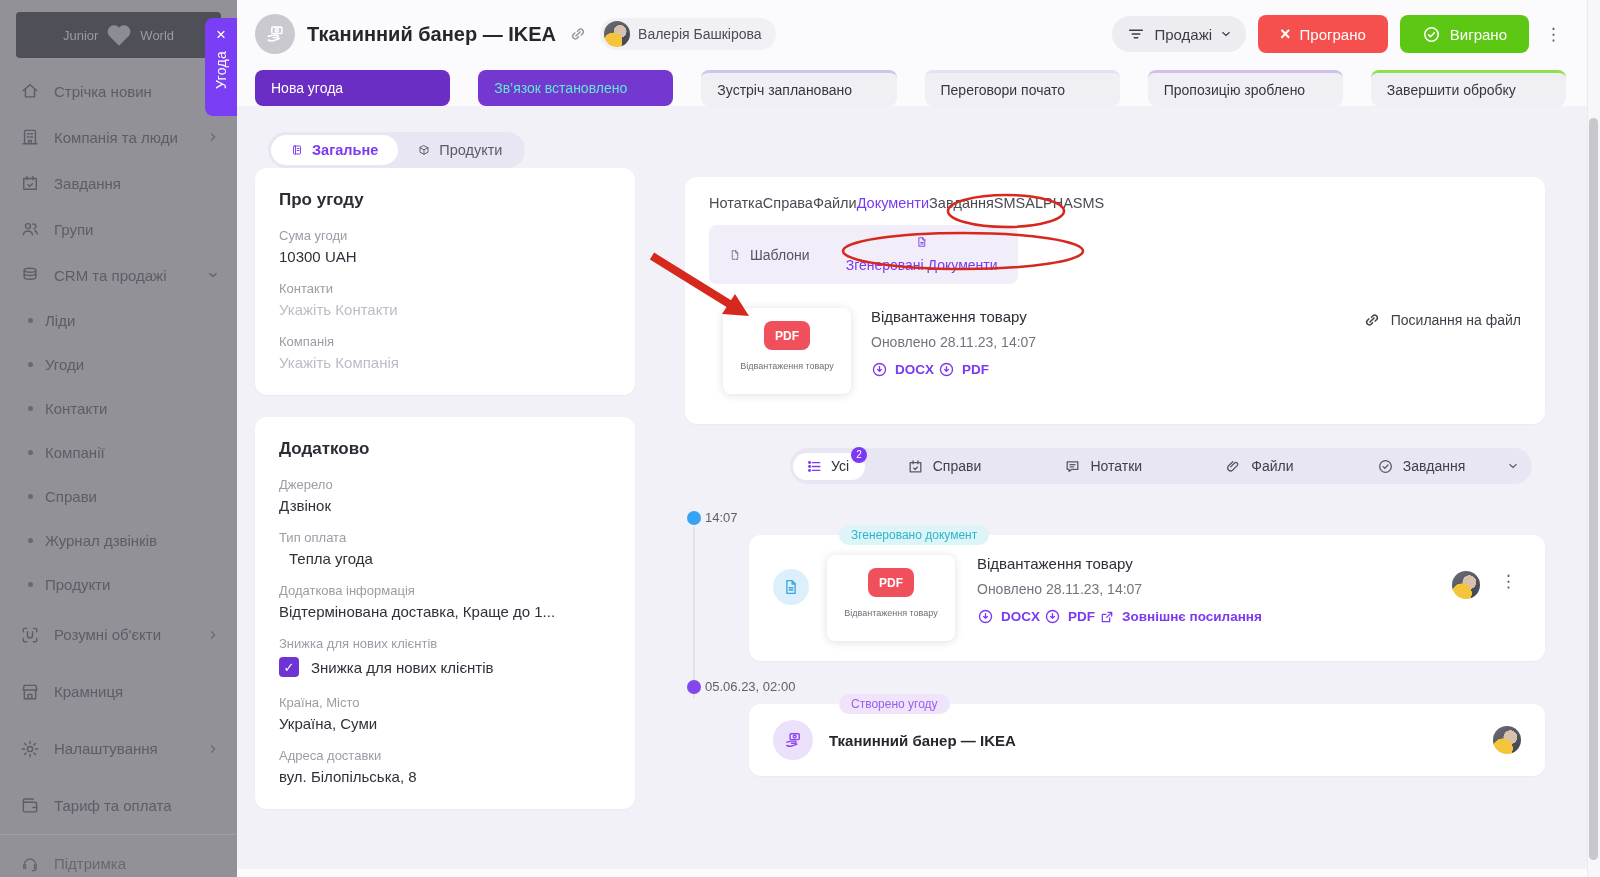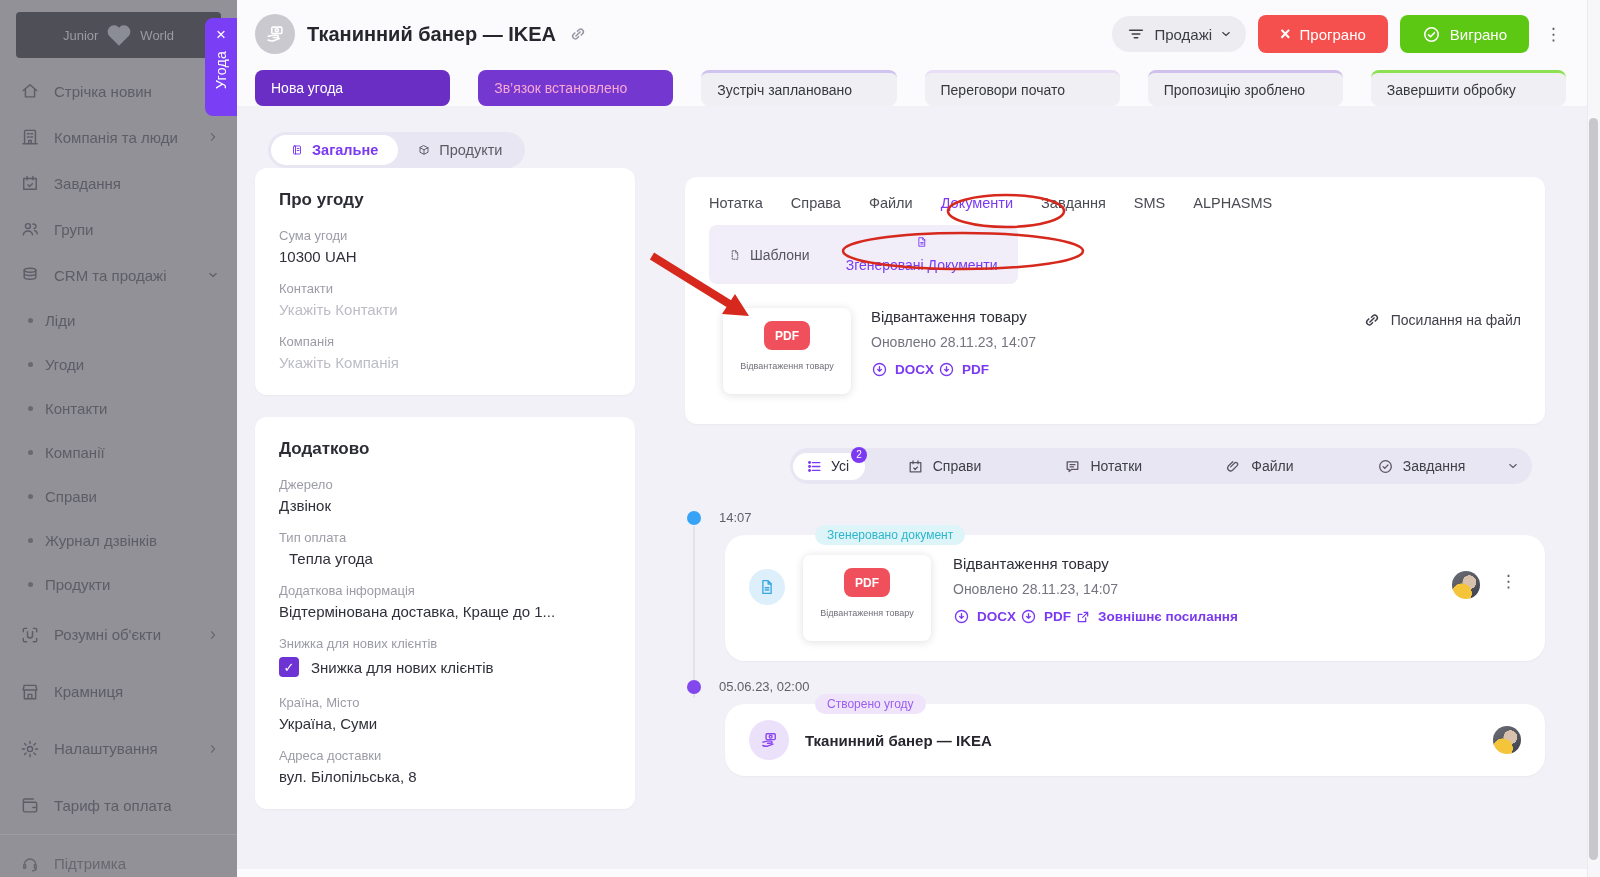--- a/index.html
+++ b/index.html
@@ -47,21 +47,21 @@
   .pipe-pill { display:flex; align-items:center; gap:8px; background:#ececf1; border-radius:18px; height:36px; padding:0 14px; font-size:15px; color:#3c3d45; cursor:pointer; }
   .btn { display:flex; align-items:center; gap:9px; height:38px; border-radius:8px; padding:0 22px; font-size:15px; color:#fff; border:none; cursor:pointer; font-family:inherit; }
   .btn-lost { background:#f5504e; }
   .btn-won  { background:#5cc813; }
   .btn .xg { font-size:18px; font-weight:700; line-height:1; }
   .kebab { color:#5b5c64; font-size:17px; letter-spacing:0; cursor:pointer; padding:0 4px; }
 
   .stages { display:flex; gap:28px; margin-top:14px; }
   .stage { flex:1; height:36px; border-radius:8px; font-size:14px; display:flex; align-items:center; padding:0 16px; cursor:pointer; background:#f0f0f4; color:#36373f; border-top:3px solid transparent; }
   .stage.done1 { background:#6b2ec5; color:#fff; border-top:none; }
-  .stage.done2 { background:#7437d0; color:#f9a8d4; border-top:none; }
+  .stage.done2 { background:#7437d0; color:#5eead4; border-top:none; }
   .stage.t-pur1 { border-top-color:#cfc4ef; }
   .stage.t-pur2 { border-top-color:#cfc0ed; }
   .stage.t-pur3 { border-top-color:#e8def6; }
   .stage.t-green{ border-top-color:#8de04f; }
 
   .content { display:flex; gap:50px; padding:26px 55px 0 18px; background:#f2f1f7; height:763px; overflow:hidden; }
   .left-col { width:380px; flex:none; }
   .right-col { width:860px; flex:none; margin-top:45px; }
 
   
@@ -76,21 +76,21 @@
   .f-label { font-size:13px; color:#9b9ca6; margin-bottom:5px; }
   .f-value { font-size:15px; color:#2f3039; margin-bottom:16px; }
   .f-value.ph { color:#bcbcc6; }
   .f-value.indent { padding-left:10px; }
   .chk-row { display:flex; align-items:center; gap:12px; margin:6px 0 18px 0; cursor:pointer; }
   .chk { width:20px; height:20px; border-radius:4px; background:#6d33d4; color:#fff; display:flex; align-items:center; justify-content:center; font-size:13px; flex:none; }
   .chk-label { font-size:15px; color:#2f3039; }
 
   
   .docs-card { padding:18px 24px 30px 24px; }
-  .dtabs { display:flex; gap:28px; align-items:center; font-size:14.5px; color:#4a4b53; margin-bottom:14px; }
+  .dtabs { display:flex; align-items:center; font-size:14.5px; color:#4a4b53; margin-bottom:14px; }
   .dtab { cursor:pointer; white-space:nowrap; }
   .dtab.active { color:#7b3af2; }
   .subbar { display:inline-flex; align-items:center; gap:8px; background:#f1edf9; border-radius:8px; padding:5px 6px; }
   .subtab { display:flex; align-items:center; gap:9px; padding:6px 14px; font-size:14px; color:#55565e; cursor:pointer; border-radius:6px; }
   .subtab.active { color:#7b3af2;flex-direction:column; }
   .doc-row { display:flex; align-items:flex-start; margin-top:24px; padding-left:14px; }
   .thumb { width:128px; height:86px; background:#fff; border-radius:8px; box-shadow:0 1px 8px rgba(30,30,60,.14);
            display:flex; flex-direction:column; align-items:center; flex:none; cursor:pointer; }
   .pdf-badge { margin-top:13px; width:46px; height:29px; background:#f0505c; border-radius:8px; color:#fff; font-size:12px; font-weight:700; display:flex; align-items:center; justify-content:center; }
   .thumb-cap { font-size:9px; color:#6e6f79; margin-top:11px; }
@@ -107,26 +107,26 @@
   .f-all .ic { color:#7b3af2; width:17px; height:17px; }
   .f-count { position:absolute; top:-6px; right:-2px; width:16px; height:16px; background:#7b3af2; border-radius:50%; color:#fff; font-size:10px; display:flex; align-items:center; justify-content:center; }
   .f-rest { flex:1; display:flex; align-items:center; justify-content:space-around; }
   .f-item { display:flex; align-items:center; gap:9px; font-size:14px; color:#3f4048; cursor:pointer; }
   .f-item .ic { width:17px; height:17px; color:#5b5563; }
   .f-chev { color:#5b5c64; margin-right:10px; cursor:pointer; }
 
   
   .timeline { position:relative; margin-top:26px; }
   .tl-line { position:absolute; left:8px; top:16px; height:172px; width:2px; background:#e3e2ea; }
-  .tl-time { display:flex; align-items:center; gap:18px; position:relative; z-index:1; }
+  .tl-time { display:flex; align-items:center; gap:4px; position:relative; z-index:1; }
   .tl-dot { width:14px; height:14px; border-radius:50%; flex:none; margin-left:2px; }
   .tl-dot.blue { background:#36a3f7; }
   .tl-dot.purple { background:#8347ee; }
   .tl-timetext { font-size:13px; color:#5f606a; }
-  .tl-card { position:relative; margin:10px 0 18px 40px; background:#fff; border-radius:20px; padding:20px 24px; box-shadow:0 1px 2px rgba(40,40,60,.04); }
+  .tl-card { position:relative; margin:10px 0 18px 64px; background:#fff; border-radius:12px; padding:20px 24px; box-shadow:0 1px 2px rgba(40,40,60,.04); }
   .tl-badge { position:absolute; top:-10px; left:90px; font-size:12px; padding:3px 12px; border-radius:10px; }
   .tl-badge.teal { background:#ddf4f8; color:#2cb6cc; }
   .tl-badge.pur { background:#f0e4fb; color:#9a5ef0; }
   .ev1 { display:flex; align-items:flex-start; gap:18px; }
   .doc-circle { width:36px; height:36px; border-radius:50%; background:#ddeffb; color:#3aa8e0; display:flex; align-items:center; justify-content:center; flex:none; margin-top:14px; }
   .ev-right { margin-left:auto; display:flex; align-items:flex-start; gap:16px; padding-top:16px; }
   .avatar.sm { width:28px; height:28px; }
   .ev2 { display:flex; align-items:center; gap:16px; }
   .deal-circle { width:40px; height:40px; border-radius:50%; background:#ece1fb; color:#8b47f0; display:flex; align-items:center; justify-content:center; flex:none; }
   .ev2-title { font-size:15px; font-weight:700; color:#26262e; }
@@ -277,20 +277,24 @@
           <svg width="22" height="22" viewBox="0 0 24 24" fill="none" stroke="#fff" stroke-width="1.7" stroke-linecap="round" stroke-linejoin="round">
               <rect x="8.5" y="4.5" width="11" height="7" rx="1.2"></rect>
               <circle cx="14" cy="8" r="1.7"></circle>
               <path d="M4.5 14.5c2.2 0 3-1.2 5.2-1.2h4.6a1.3 1.3 0 0 1 0 2.6h-4.2M4.5 18.6c2 1 4.6 1.2 6.6.4l5.6-2.1"></path>
             </svg>
         </div>
         <div class="page-title">Тканинний банер — IKEA</div>
         <svg class="ic link-ic" width="18" height="18" viewBox="0 0 24 24" fill="none" stroke="currentColor" stroke-width="1.8" stroke-linecap="round" stroke-linejoin="round">
             <path d="M9.5 14.5l5-5M8.2 10.7 6.3 12.6a3.2 3.2 0 0 0 4.5 4.5l1.9-1.9M11.3 8.8l1.9-1.9a3.2 3.2 0 0 1 4.5 4.5l-1.9 1.9"></path>
           </svg>
+        <div class="owner-pill">
+          <span class="avatar"></span>
+          <span class="owner-name">Валерія Башкірова</span>
+        </div>
         <div class="hspacer"></div>
         <div class="pipe-pill">
           <svg class="ic" width="16" height="16" viewBox="0 0 24 24" fill="none" stroke="currentColor" stroke-width="2" stroke-linecap="round">
               <path d="M4.5 7.5h15M7.5 12h9M10 16.5h4"></path>
             </svg>
           <span>Продажі</span>
           <svg class="ic12" viewBox="0 0 24 24" fill="none" stroke="currentColor" stroke-width="2.2" stroke-linecap="round">
               <path d="M5.5 9l6.5 6 6.5-6"></path>
             </svg>
         </div>

